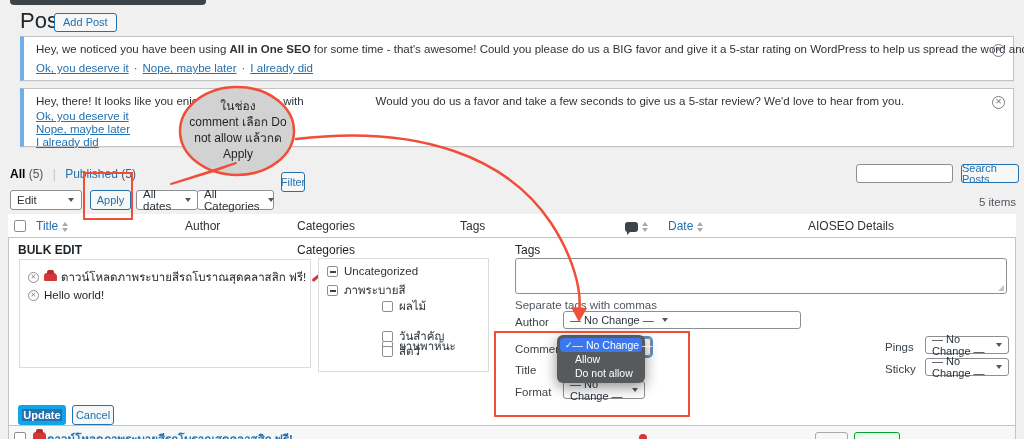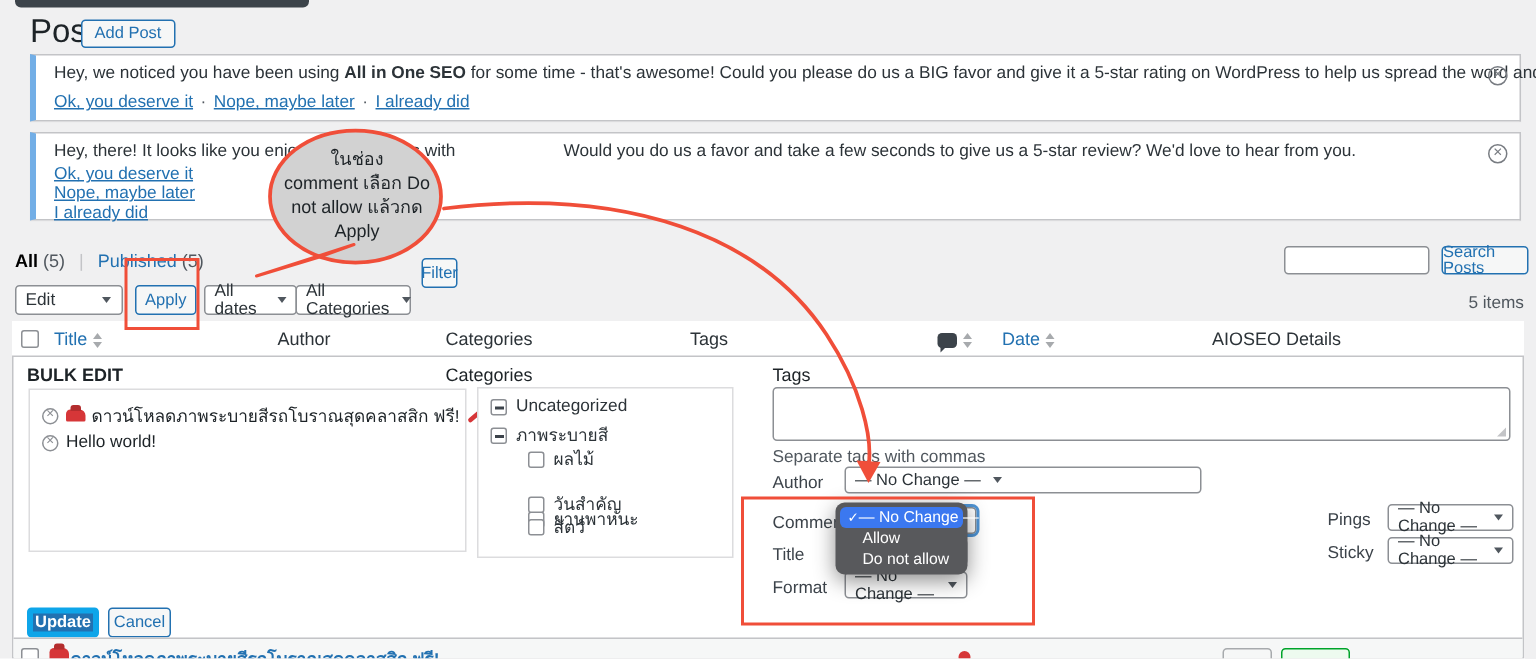--- a/index.html
+++ b/index.html
@@ -63,21 +63,21 @@
   .listbox { background:#fff; border:1px solid #dcdcde; }
   .titlesbox { left:19px; top:259px; width:292px; height:109px; }
   .titlerow { position:absolute; left:8px; font-size:11.5px; color:#1d2327; white-space:nowrap; display:flex; align-items:center; }
   .rm { width:11px; height:11px; border:1.4px solid #8c8f94; border-radius:50%; color:#8c8f94; font-size:7px; line-height:8px; text-align:center; margin-right:5px; cursor:pointer; flex:0 0 auto; }
   .car-icon { width:13px; height:8px; background:#d63638; border-radius:3px 4px 1px 1px; position:relative; margin-right:4px; flex:0 0 auto; }
   .car-icon::after{ content:""; position:absolute; top:-3px; left:3px; width:7px; height:4px; background:#b32d2e; border-radius:2px 2px 0 0; }
   .pencil-icon { width:11px; height:2.5px; background:#d63638; border-radius:2px; transform:rotate(-40deg); margin-left:5px; flex:0 0 auto; }
 
   .catsbox { left:318px; top:258px; width:171px; height:114px; overflow:hidden; }
   .catrow { position:absolute; left:8px; display:flex; align-items:center; font-size:11.5px; color:#2c3338; white-space:nowrap; }
-  .catrow.lvl1 { left:10px;padding-left:23px; }
+  .catrow.lvl1 { left:40px;padding-left:23px; }
   .catcb { width:11px; height:11px; border:1px solid #8c8f94; border-radius:2px; background:#fff; margin-right:6px; position:relative; flex:0 0 auto; }
   .catcb[data-state="indeterminate"]::after { content:""; position:absolute; left:2px; top:4.5px; width:6px; height:1.6px; background:#3c434a; }
 
   .tagsarea { left:515px; top:258px; width:492px; height:36px; border:1px solid #8c8f94; border-radius:3px; background:#fff; }
   .resize-handle { position:absolute; right:2px; bottom:2px; width:0; height:0; border-left:6px solid transparent; border-bottom:6px solid #c3c4c7; }
   .hint { left:515px; top:299px; font-size:11.5px; color:#50575e; }
   .flabel { position:absolute; left:515px; font-size:11.5px; color:#3c434a; }
   .rlabel { position:absolute; left:885px; font-size:11.5px; color:#3c434a; }
   .fsel { font-size:11px; height:18px; }
   .focusring { outline:2px solid #4f94d4; outline-offset:0; }

